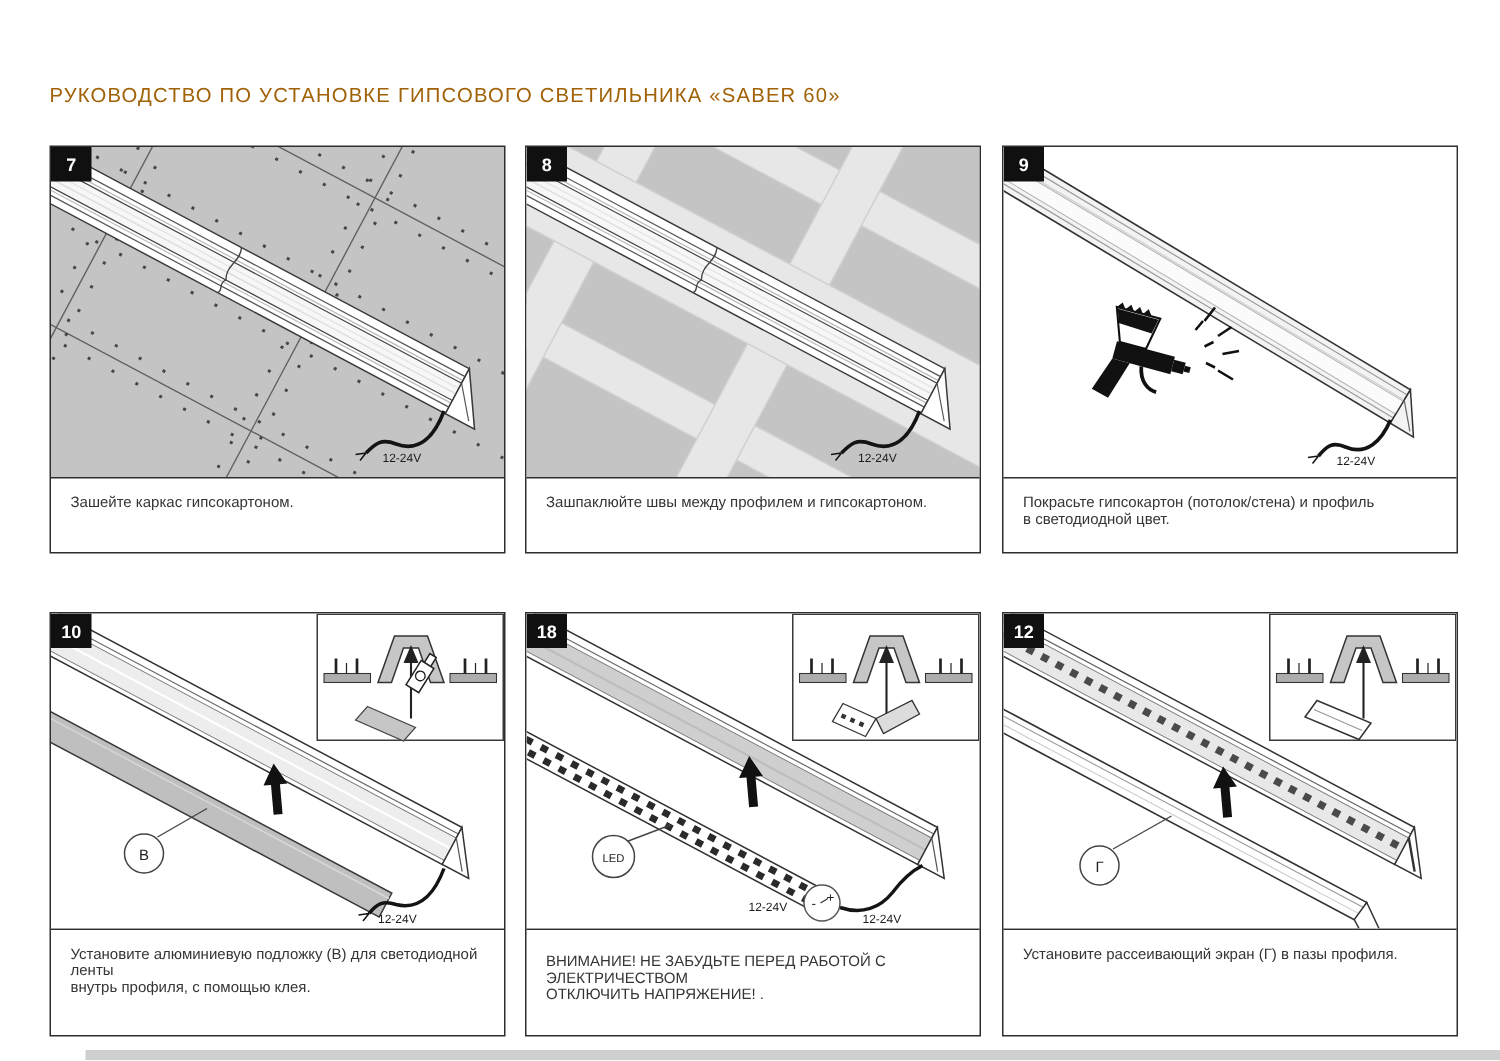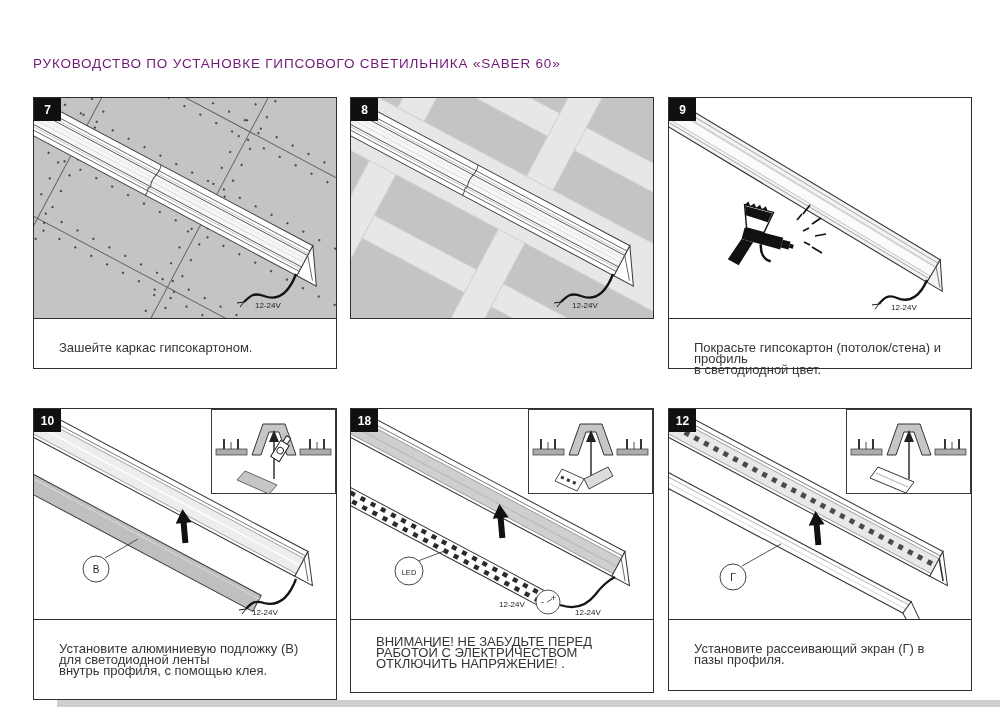--- a/index.html
+++ b/index.html
@@ -1,29 +1,29 @@
 <!DOCTYPE html>
 <html><head>
 <meta charset="utf-8">
 <style>
   html,body{margin:0;padding:0;background:#ffffff;}
   #page{position:relative;width:1000px;height:707px;background:#fff;overflow:hidden;
         font-family:"Liberation Sans",sans-serif;}
   .title{position:absolute;left:33px;top:56px;font-size:13.5px;letter-spacing:.8px;
-         color:#701a75;font-weight:400;}
+         color:#a16207;font-weight:400;}
   .panel{position:absolute;width:304px;border:1px solid #2e2e2e;background:#fff;box-sizing:border-box;}
   .panel-image{position:relative;overflow:hidden;}
   .row1 .panel-image{height:220px;}
   .row2 .panel-image{height:210px;}
   .badge{position:absolute;left:0;top:0;width:27px;height:23px;background:#101010;color:#fff;
          font-size:12px;font-weight:bold;display:flex;align-items:center;justify-content:center;}
   .caption{border-top:1px solid #2e2e2e;padding:7px 9px;box-sizing:border-box;}
   .row1 .caption{height:50px;}
   .row2 .caption{min-height:71px;}
-  .caption p{margin:16px;font-size:13px;line-height:11px;color:#353535;white-space:pre-line;}
+  .caption p{margin:4px;font-size:10px;line-height:11px;color:#353535;white-space:pre-line;}
   .caption p.warn{margin-top:9px;}
   svg{display:block;}
   .page-edge{position:absolute;left:57px;top:700px;width:943px;height:7px;background:#cfcfcf;}
 </style>
 </head>
 <body>
 
 <div id="page">
 
   <div class="title">РУКОВОДСТВО ПО УСТАНОВКЕ ГИПСОВОГО СВЕТИЛЬНИКА «SABER 60»</div>
@@ -104,20 +104,23 @@
               <polygon points="334,-17 334,17 356,17" fill="#ffffff" stroke="#3a3a3a" stroke-width="1"></polygon>
               <line x1="334" y1="-6" x2="350" y2="14" stroke="#555" stroke-width="0.8"></line>
             </g>
           </g>
         </g>
         <path d="M262,176 C256,192 246,204 230,198 C220,194 216,198 210,204" fill="none" stroke="#141414" stroke-width="2.4"></path>
         <path d="M210,204 l-7,1 M210,204 l-4,5" stroke="#141414" stroke-width="1" fill="none"></path>
         <text x="221" y="210" font-size="8" fill="#1c1c1c">12-24V</text>
       </svg>
       <div class="badge">8</div>
+    </div>
+    <div class="caption">
+      <p>Зашпаклюйте швы между профилем и гипсокартоном.</p>
     </div>
   </div>
 
   <div class="panel row1" style="left:668px;top:97px;">
     <div class="panel-image">
       <svg width="302" height="220" viewBox="0 0 302 220">
         <rect x="0" y="0" width="302" height="220" fill="#ffffff"></rect>
         <g transform="translate(-20,2) rotate(31)">
           <rect x="0" y="-13" width="332" height="26" fill="#f3f3f3" stroke="#333" stroke-width="1.1"></rect>
           <line x1="0" y1="-9" x2="332" y2="-9" stroke="#9a9a9a" stroke-width="0.8"></line>

